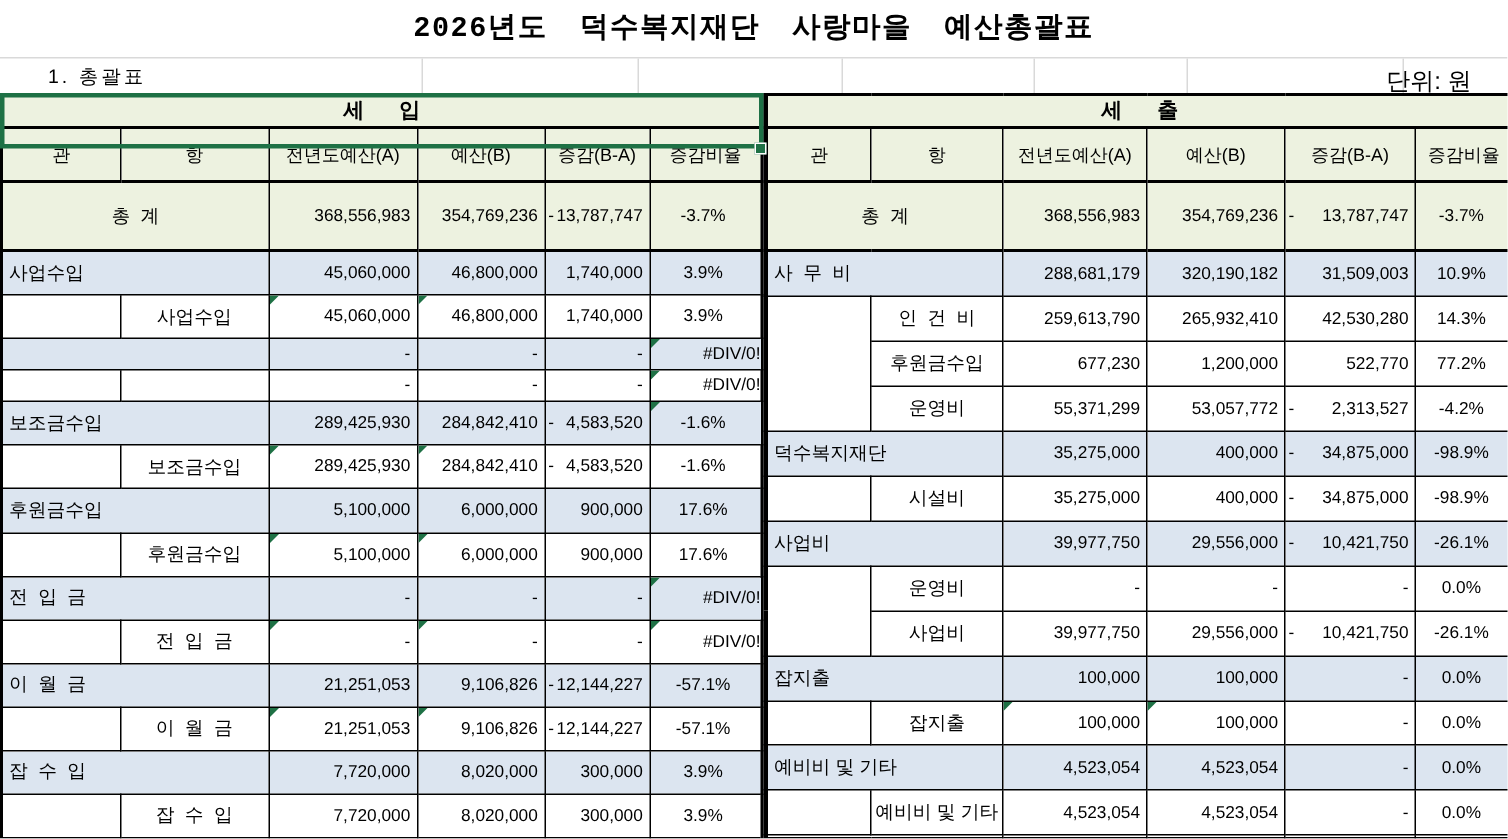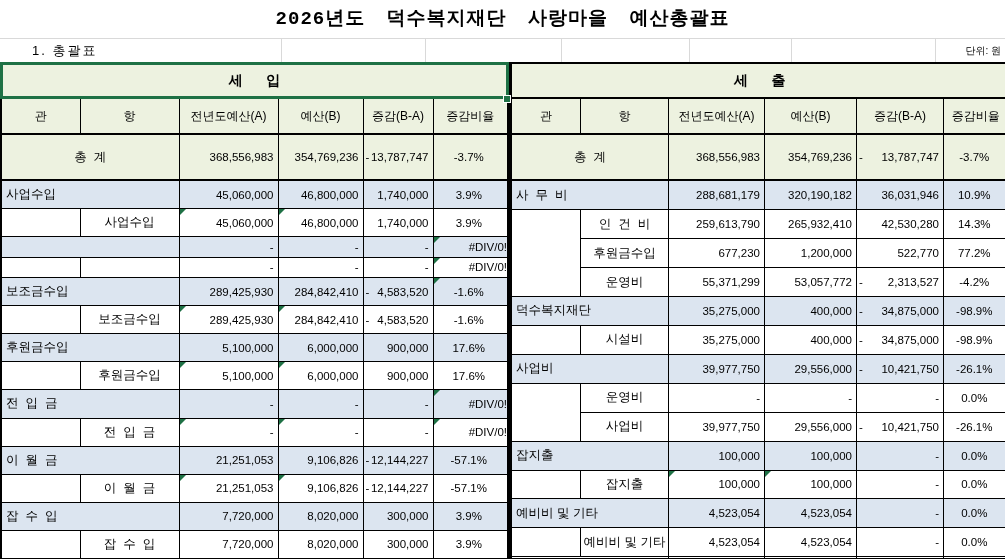--- a/index.html
+++ b/index.html
@@ -8,30 +8,30 @@
     position:relative; background:#fff; overflow:hidden;
     font-family:"Liberation Sans","DejaVu Sans",sans-serif; color:#000;
   }
   .title {
     position:absolute; top:5px; left:0; width:1005px; text-align:center;
     font-size:19px; font-weight:bold; letter-spacing:1px; word-spacing:9px; white-space:pre;font-family:Liberation Mono, monospace;
   }
   .topstrip { position:absolute; top:38px; left:0; width:1005px; height:24px; border-top:1px solid #d9d9d9; }
   .gl { position:absolute; top:0; bottom:0; width:1px; background:#d9d9d9; }
   .sec-label { position:absolute; top:42px; left:4px; font-size:13px; font-weight:normal; letter-spacing:2px; white-space:pre;margin-left:28px; }
-  .unit-label { position:absolute; top:44px; right:4px; font-size:10px; white-space:pre;text-align:right; }
+  .unit-label { position:absolute; top:44px; right:24px; font-size:16px; white-space:pre;text-align:right; }
 
   .tables { position:absolute; top:62px; left:0; display:flex; }
   table { border-collapse:collapse; table-layout:fixed; height:497px; }
   table.left  { width:507px; border-left:2px solid #000; border-right:2px solid #000; }
   table.right { width:498px; border-left:3px solid #000; border-right:2px solid #000; }
   td { border:1px solid #000; font-size:12px; white-space:pre; overflow:hidden; vertical-align:middle; }
 
   tr.band td { background:#edf2e0; text-align:center; font-weight:bold; font-size:14px;
-               border-top:2px solid #000; border-bottom:2px solid #000; height:35px; }
+               border-top:2px solid #000; border-bottom:2px solid #000; height:22px; }
   tr.hdr td  { background:#edf2e0; text-align:center; font-size:12px; border-bottom:2px solid #000; height:36px; }
   tr.tot td  { background:#edf2e0; border-bottom:2px solid #000; height:46px; }
   tr.tot td.lbl { text-align:center; font-size:12.5px; }
   tr.blue td { background:#dce5f0; }
   td.g { text-align:left; padding-left:4px; font-size:12.5px; }
   td.h { text-align:center; font-size:12.5px; }
   td.w { background:#fff; }
   td.n { text-align:right; padding-right:4px; font-size:11.5px; }
   td.p { text-align:center; padding-right:3px; font-size:11.5px; }
   td.p.err { text-align:right; padding-right:0; font-size:11.5px; }
@@ -226,21 +226,21 @@
       <td class="n">368,556,983</td>
       <td class="n">354,769,236</td>
       <td class="n"><span class="s">-</span><span>13,787,747</span></td>
       <td class="p">-3.7%</td>
     </tr>
 
     <tr class="blue">
       <td class="g" colspan="2">사  무  비</td>
       <td class="n">288,681,179</td>
       <td class="n">320,190,182</td>
-      <td class="n"><span class="s"></span><span>36,031,946</span></td>
+      <td class="n"><span class="s"></span><span>31,509,003</span></td>
       <td class="p">10.9%</td>
     </tr>
     <tr>
       <td class="w" rowspan="3"></td>
       <td class="h">인  건  비</td>
       <td class="n">259,613,790</td>
       <td class="n">265,932,410</td>
       <td class="n"><span class="s"></span><span>42,530,280</span></td>
       <td class="p">14.3%</td>
     </tr>

